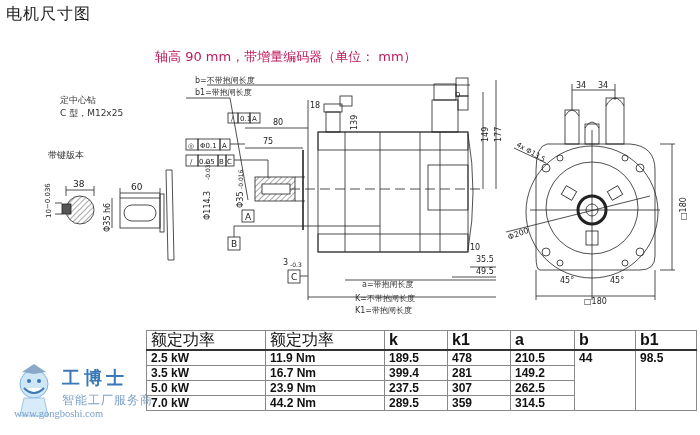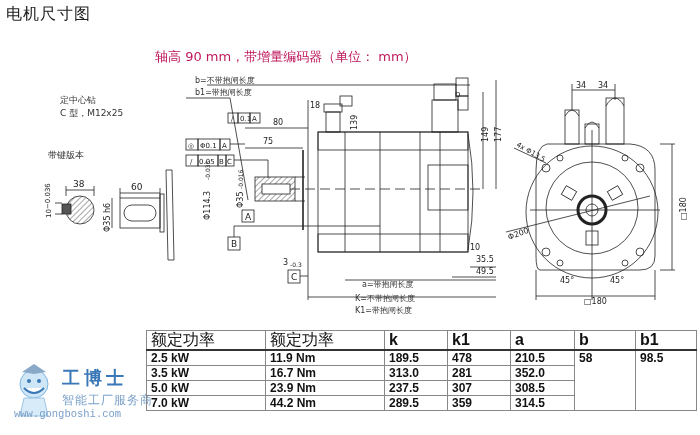--- a/index.html
+++ b/index.html
@@ -9,21 +9,21 @@
   .subtitle { left:155px; top:48px; font-size:13px; color:#be185d; }
   .drawing { left:0; top:60px; width:700px; height:260px; }
   .drawing text { font-family:"DejaVu Sans", sans-serif; }
   .spec-table { left:146px; top:330px; border-collapse:collapse; font-family:"Liberation Sans", sans-serif; font-size:12px; }
   .spec-table th, .spec-table td { border:1px solid #888; padding:0 4px; height:14px; line-height:14px; text-align:left; vertical-align:top;font-weight:bold; }
   .spec-table th { font-weight:bold; height:18px; line-height:18px; border-bottom:2px solid #333; font-size:16px; }
   .spec-table th.cn { font-weight:normal; }
   .watermark { left:6px; top:358px; width:130px; height:74px; }
   .wm-brand { left:62px; top:366px; font-size:18px; font-weight:bold; color:#3a78b8; letter-spacing:4px; font-family:"DejaVu Serif", serif; }
   .wm-tag { left:62px; top:392px; font-size:12px; color:#7aa0c8; letter-spacing:1px; }
-  .wm-url { left:14px; top:408px; font-size:10.5px; color:#7aa0c8; font-family:Liberation Mono, monospace; }
+  .wm-url { left:14px; top:408px; font-size:10.5px; color:#7aa0c8; font-family:Liberation Serif, serif; }
 </style>
 </head>
 <body>
 
 <div class="abs page-title">电机尺寸图</div>
 <div class="abs subtitle">轴高 90 mm，带增量编码器（单位： mm）</div>
 
 <svg class="abs drawing" viewBox="0 60 700 260" width="700" height="260" xmlns="http://www.w3.org/2000/svg" fill="none" stroke="#222" stroke-width="0.8">
 
   <g stroke="none" fill="#333" font-size="9">
@@ -252,36 +252,36 @@
       <th style="width:52px">b1</th>
     </tr>
   </thead>
   <tbody>
     <tr>
       <td>2.5 kW</td>
       <td>11.9 Nm</td>
       <td>189.5</td>
       <td>478</td>
       <td>210.5</td>
-      <td rowspan="4">58</td>
+      <td rowspan="4">44</td>
       <td rowspan="4">98.5</td>
     </tr>
     <tr>
       <td>3.5 kW</td>
       <td>16.7 Nm</td>
-      <td>313.0</td>
+      <td>399.4</td>
       <td>281</td>
-      <td>352.0</td>
+      <td>149.2</td>
     </tr>
     <tr>
       <td>5.0 kW</td>
       <td>23.9 Nm</td>
       <td>237.5</td>
       <td>307</td>
-      <td>308.5</td>
+      <td>262.5</td>
     </tr>
     <tr>
       <td>7.0 kW</td>
       <td>44.2 Nm</td>
       <td>289.5</td>
       <td>359</td>
       <td>314.5</td>
     </tr>
   </tbody>
 </table>

